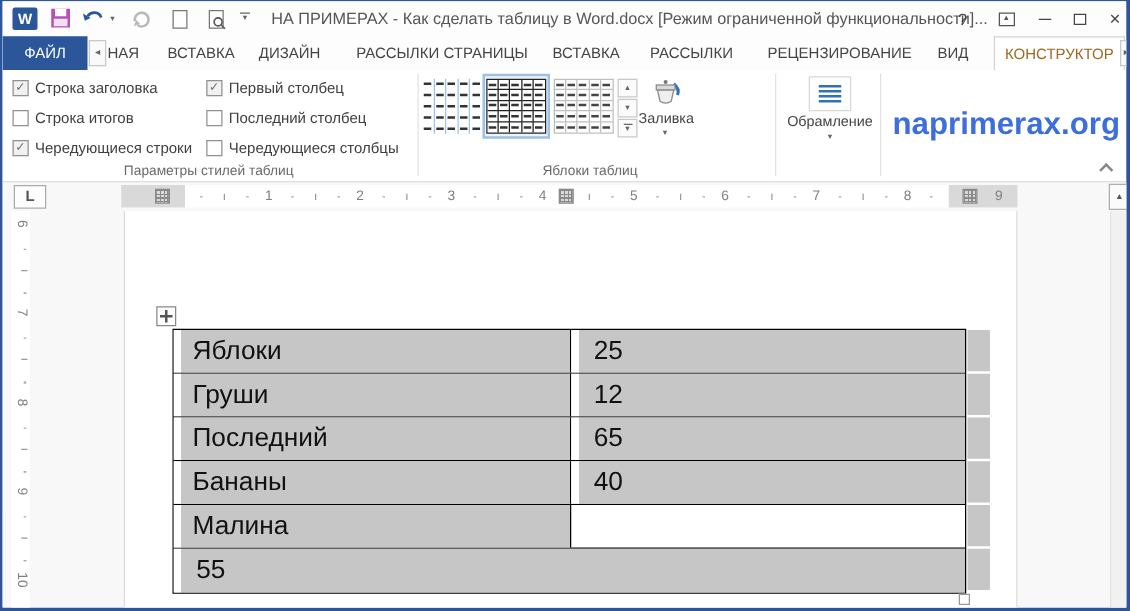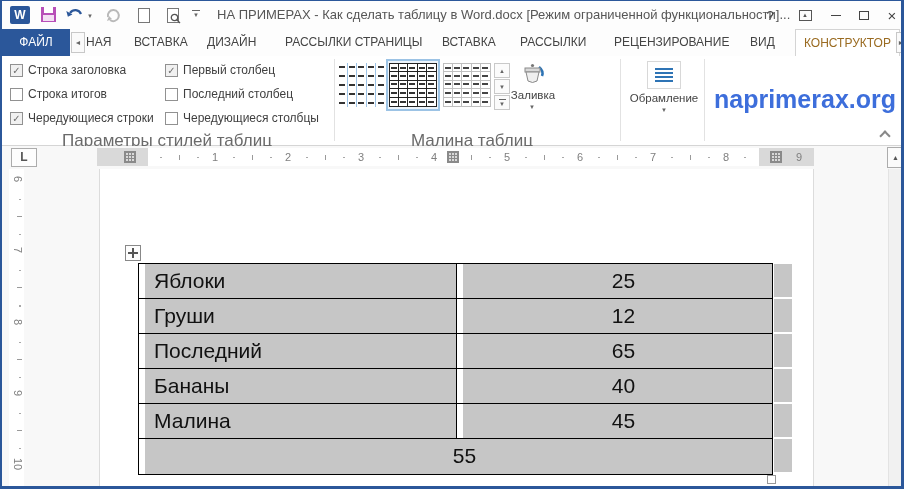--- a/index.html
+++ b/index.html
@@ -28,21 +28,21 @@
   #tabrow { left:0; top:28px; width:100%; height:27px; background:#FDFDFD; }
   .rtab { position:absolute; top:0; height:27px; line-height:27px; font-size:12px; color:#444; white-space:nowrap; }
   #tab-file { left:0; width:68px; background:#2B579A; color:#fff; text-align:center; }
   #tab-active { border:1px solid #D4D4D4; border-bottom:none; background:#fff; padding:0 8px; color:#9A6B21; }
   .tab-scroll { position:absolute; top:3px; width:14px; height:21px; border:1px solid #C8C8C8; background:#FAFAFA; color:#666;
     font-size:7px; display:flex; align-items:center; justify-content:center; }
 
   
   #ribbon { left:0; top:55px; width:100%; height:90px; background:#fff; border-bottom:1px solid #D5D5D5; }
   .vsep { position:absolute; top:3px; height:82px; width:1px; background:#E2E2E2; }
-  .grp-label { position:absolute; top:75px; font-size:17px; color:#6A6A6A; text-align:center; }
+  .grp-label { position:absolute; top:75px; font-size:11px; color:#6A6A6A; text-align:center; }
 
   .cbrow { position:absolute; height:14px; display:flex; align-items:center; }
   .cb-box { width:13px; height:13px; border:1px solid #919191; background:#fff; font-size:10px; line-height:11px; text-align:center; color:#6F6F6F; }
   .cb-box.on { background:#F1F1F1; }
   .cb-lab { margin-left:5px; font-size:12px; color:#3F3F3F; white-space:nowrap; }
 
   .thumb { position:absolute; top:7px; width:48px; height:44px; background:#fff; display:grid;
     grid-template-columns:repeat(5,1fr); grid-template-rows:repeat(5,1fr); }
   .thumb .c { display:flex; align-items:center; justify-content:center; }
   .thumb .c i { display:block; width:6px; height:2px; background:#333; }
@@ -91,21 +91,21 @@
   #page { position:absolute; left:97px; top:23px; width:715px; height:318px; background:#fff;
     border-left:1px solid #DCDCDC; border-right:1px solid #DCDCDC; }
 
   
   #wtable { position:absolute; left:136px; top:262px; width:635px; border:1px solid #000; }
   .trow { display:flex; height:35px; border-bottom:1px solid #000; }
   .trow:last-child { border-bottom:none; }
   .tcell { height:100%; line-height:34px; font-size:21px; color:#111;
     background:linear-gradient(90deg,#fff 0 6px,#C6C6C6 6px); }
   .tcell.name { width:318px; border-right:1px solid #000; padding-left:15px; }
-  .tcell.val { flex:1; padding-left:18px;text-align:center; }
+  .tcell.val { flex:1; padding-left:18px; }
   .sel-strip { position:absolute; left:772px; width:18px; height:33px; background:#C6C6C6; }
   #move-handle { position:absolute; left:123px; top:244px; width:16px; height:16px; border:1px solid #888; background:#FDFDFD; }
   #move-handle:before { content:""; position:absolute; left:2px; top:6px; width:10px; height:2px; background:#555; }
   #move-handle:after { content:""; position:absolute; left:6px; top:2px; width:2px; height:10px; background:#555; }
   #resize-handle { position:absolute; left:765px; top:474px; width:9px; height:9px; border:1px solid #999; background:#fff; }
 
   
   #vscroll-track { position:absolute; left:886px; top:23px; width:15px; height:318px; background:#F1F1F1; border-left:1px solid #E3E3E3; }
   #vscroll-up { position:absolute; left:885px; top:1px; width:17px; height:21px; border:1px solid #ACACAC; background:#FBFBFB;
     color:#555; font-size:7px; display:flex; align-items:center; justify-content:center; }
@@ -443,21 +443,21 @@
     <div class="abs" style="left:517px; top:4px;">
       <svg width="28" height="26" viewBox="0 0 28 26">
         <path d="M20 7 q5 4 3 9" stroke="#2E74B5" stroke-width="2.5" fill="none"></path>
         <rect x="6" y="8" width="15" height="4" fill="#D9D9D9" stroke="#8A8A8A"></rect>
         <path d="M7 12 L20 12 L18 21 Q13.5 24 9 21 Z" fill="#EFEFEF" stroke="#8A8A8A"></path>
         <circle cx="13.5" cy="5.5" r="1.6" fill="#777"></circle>
       </svg>
     </div>
     <div class="big-btn-label" style="left:505px; top:33px; width:52px;">Заливка</div>
     <div class="drop-arrow" style="left:527px; top:48px;">▼</div>
-    <div class="grp-label" style="left:345px; width:250px;">Малина таблиц</div>
+    <div class="grp-label" style="left:345px; width:250px;">Яблоки таблиц</div>
     <div class="vsep" style="left:618px;"></div>
 
     <div id="borders-icon-box">
       <div class="hbars">
           <b></b>
           <b></b>
           <b></b>
           <b style="margin:0;"></b>
         </div>
     </div>
@@ -558,21 +558,20 @@
     <div class="tcell val">65</div>
   </div>
 
   <div class="trow">
     <div class="tcell name">Бананы</div>
     <div class="tcell val">40</div>
   </div>
 
   <div class="trow">
     <div class="tcell name">Малина</div>
-    <div class="tcell val">45</div>
   </div>
 
   <div class="trow">
     <div class="tcell val">55</div>
   </div>
 </div>
   <div id="resize-handle" class="abs"></div>
 
 <div class="sel-strip abs" style="top: 263px;"></div>
     <div class="sel-strip abs" style="top: 298px;"></div>

